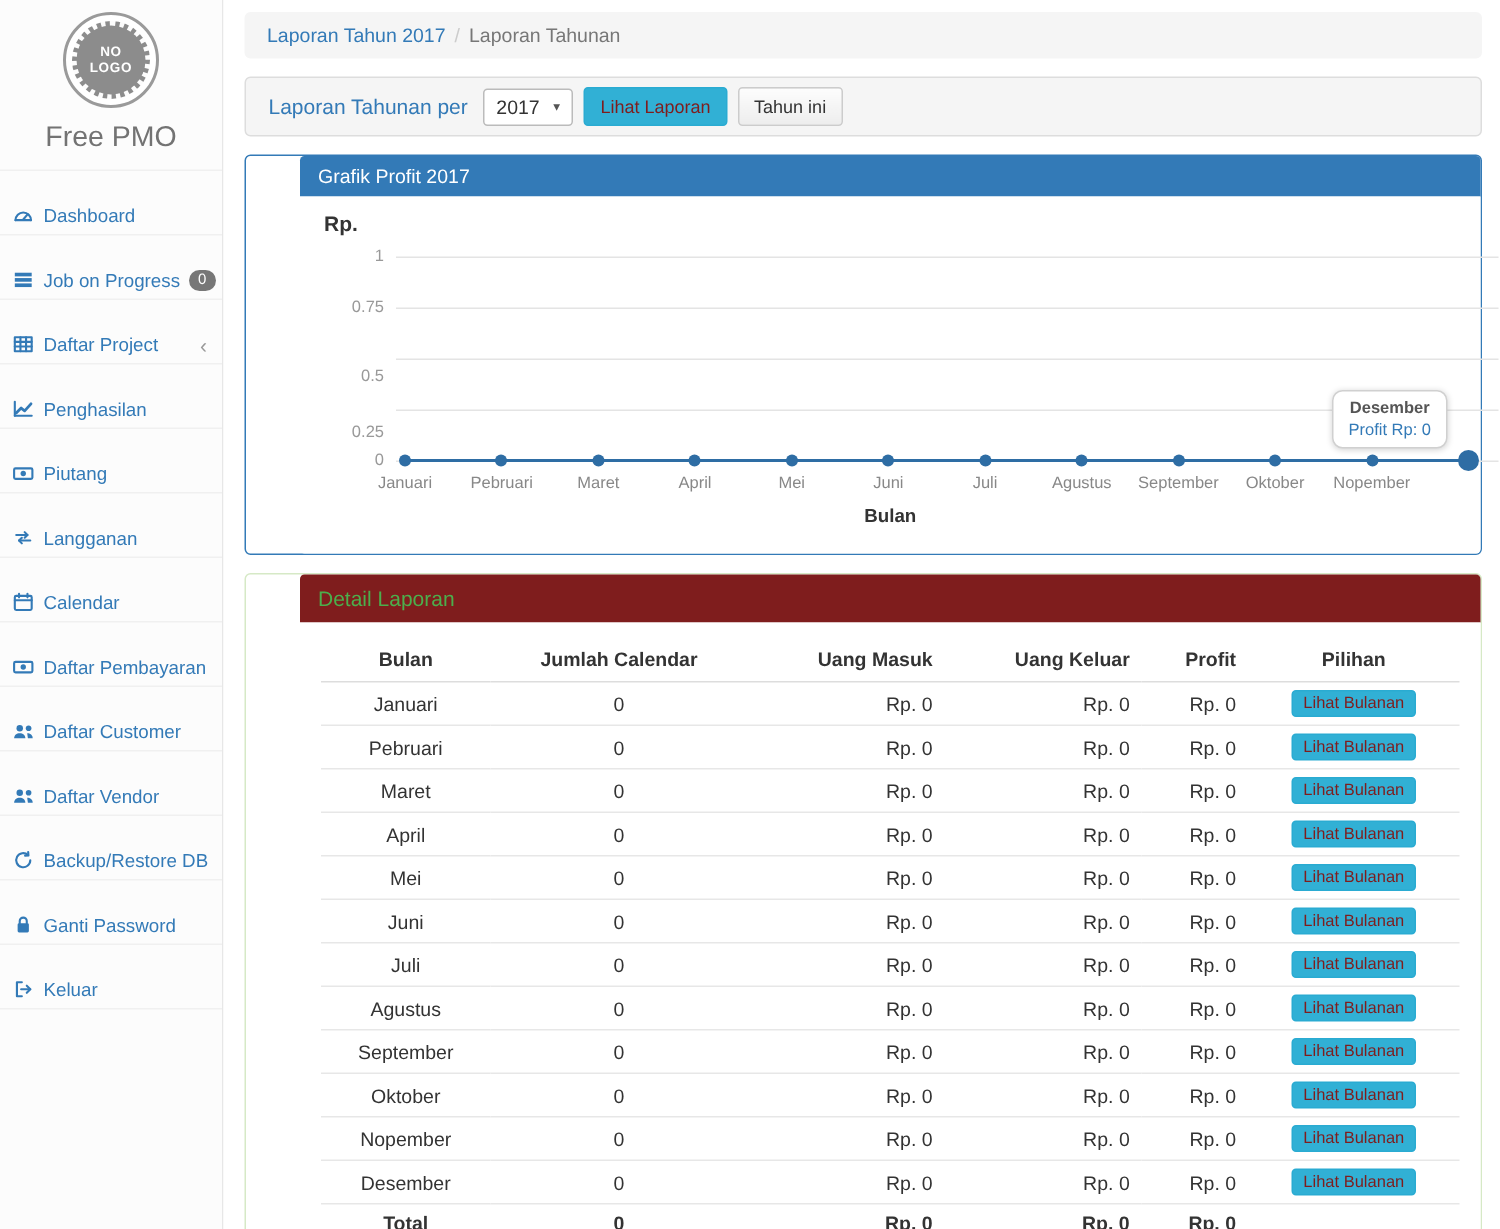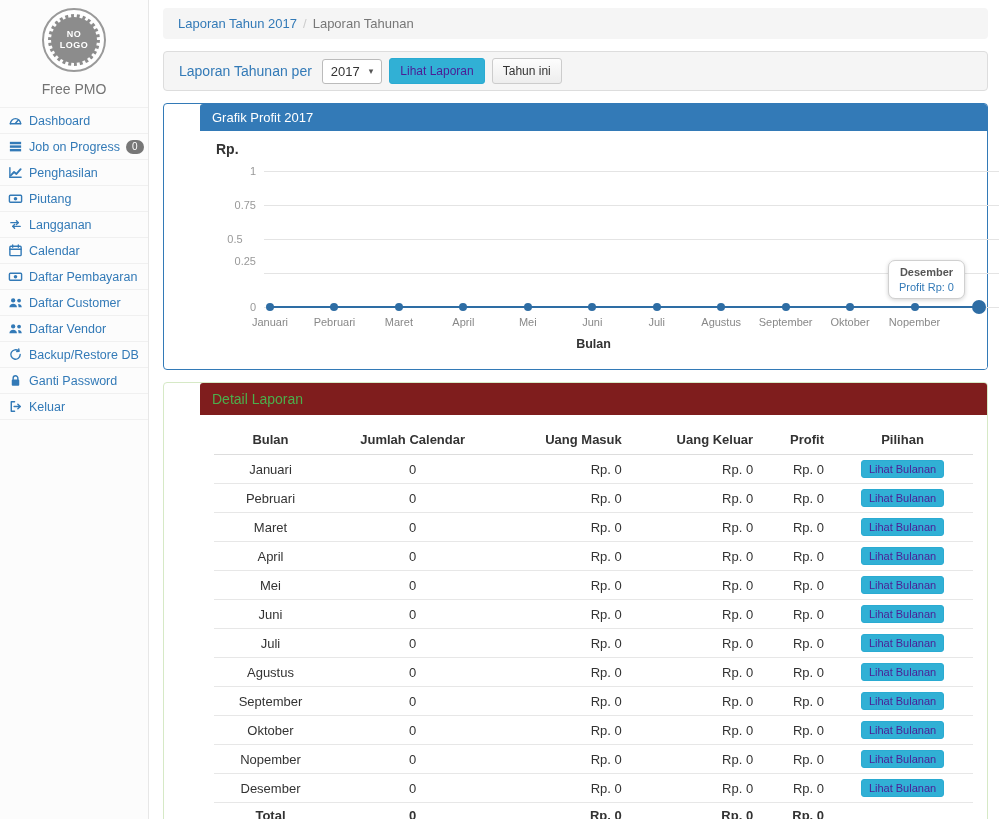--- a/index.html
+++ b/index.html
@@ -7,45 +7,45 @@
   .layout { display:flex; min-height:770px; width:1000px; }
 
   
   .sidebar { width:149px; background:#fcfcfc; border-right:1px solid #e7e7e7; flex-shrink:0; }
   .logo-wrap { display:flex; flex-direction:column; align-items:center; padding:8px 0 10px; }
   .logo-outer { width:64px; height:64px; border:2px solid #9a9a9a; border-radius:50%; background:#fff;
                 display:flex; align-items:center; justify-content:center; }
   .logo-inner { width:52px; height:52px; border-radius:50%; background:#8c8c8c; border:3px dotted #fcfcfc;
                 display:flex; flex-direction:column; align-items:center; justify-content:center;
                 color:#fff; font-size:9px; font-weight:bold; letter-spacing:0.5px; line-height:1.25; }
-  .app-name { margin-top:9px; color:#737373; font-size:14px; }
+  .app-name { margin-top:9px; color:#737373; font-size:19px; }
   .menu { list-style:none; border-top:1px solid #f0f0f0; }
   .menu a { display:flex; align-items:center; gap:6px; padding:5px 8px; border-bottom:1px solid #f0f0f0;
-            color:#337ab7; font-size:12.5px; text-decoration:none; }
+            color:#337ab7; font-size:12.5px; text-decoration:none;margin-top:17px; }
   .menu .s-icon { width:15px; height:15px; display:inline-flex; flex-shrink:0; color:#337ab7; }
   .menu .s-icon svg { width:15px; height:15px; }
   .menu .s-label { flex:1; white-space:nowrap; }
   .badge { background:#777; color:#fff; border-radius:10px; font-size:10px; padding:2px 6px; line-height:1; }
   .chev { color:#999; font-size:14px; line-height:1; padding-right:2px; }
 
   
   .main { flex:1; padding:8px 12px 14px 14px; background:#fff; }
   .breadcrumb { background:#f5f5f5; border-radius:4px; padding:8px 15px; font-size:13px; }
   .breadcrumb a { color:#337ab7; text-decoration:none; }
   .breadcrumb .sep { color:#ccc; margin:0 6px; }
   .breadcrumb .current { color:#777; }
 
   .filterbar { margin-top:12px; background:#f5f5f5; border:1px solid #ddd; border-radius:4px;
                padding:6px 15px; display:flex; align-items:center; gap:7px; }
   .filterbar .f-label { color:#337ab7; font-size:14px; font-weight:normal; margin-right:3px; }
   .select-box { background:#fff; border:1px solid #bbb; border-radius:3px; padding:4px 8px; font-size:13px;
                 display:inline-flex; align-items:center; gap:9px; color:#333; cursor:pointer; }
   .select-box .caret { font-size:9px; color:#555; }
   .btn { display:inline-block; border-radius:3px; font-size:12px; padding:5px 10px; cursor:pointer; border:1px solid transparent; }
-  .btn-info { background:#31b0d5; border-color:#2aabd2; color:#4c1d95; }
+  .btn-info { background:#31b0d5; border-color:#2aabd2; color:#7f1d1d; }
   .btn-default { background:linear-gradient(#fdfdfd,#ededed); border-color:#ccc; color:#333; }
 
   .panel { margin-top:12px; border-radius:4px;padding-left:36px; }
   .panel-primary { border:1px solid #337ab7; }
   .panel-primary .panel-heading { background:#337ab7; color:#fff; font-size:13px; padding:6px 12px;
                                   border-radius:3px 3px 0 0; }
   .panel-success { border:1px solid #d6e9c6; }
   .panel-success .panel-heading { background:#7f1d1d; color:#4cae4c; font-size:14px; padding:8px 12px;
                                   border-radius:3px 3px 0 0; }
   .panel-body { background:#fff; padding:8px 14px 10px; border-radius:0 0 3px 3px; }
@@ -104,20 +104,35 @@
           <a href="#">
             <span class="s-icon">
               <svg viewBox="0 0 16 16">
                 <rect x="2" y="3" width="12" height="2.6" fill="currentColor"></rect>
                 <rect x="2" y="6.8" width="12" height="2.6" fill="currentColor"></rect>
                 <rect x="2" y="10.6" width="12" height="2.6" fill="currentColor"></rect>
               </svg>
             </span>
             <span class="s-label">Job on Progress</span>
             <span class="badge">0</span>
+          </a>
+        </li>
+        <li>
+          <a href="#">
+            <span class="s-icon">
+              <svg viewBox="0 0 16 16">
+                <rect x="2" y="3" width="12" height="10" fill="none" stroke="currentColor" stroke-width="1.5" stroke-linecap="round" stroke-linejoin="round"></rect>
+                <line x1="2" y1="6.3" x2="14" y2="6.3" fill="none" stroke="currentColor" stroke-width="1.5" stroke-linecap="round" stroke-linejoin="round"></line>
+                <line x1="2" y1="9.6" x2="14" y2="9.6" fill="none" stroke="currentColor" stroke-width="1.5" stroke-linecap="round" stroke-linejoin="round"></line>
+                <line x1="6" y1="3" x2="6" y2="13" fill="none" stroke="currentColor" stroke-width="1.5" stroke-linecap="round" stroke-linejoin="round"></line>
+                <line x1="10" y1="3" x2="10" y2="13" fill="none" stroke="currentColor" stroke-width="1.5" stroke-linecap="round" stroke-linejoin="round"></line>
+              </svg>
+            </span>
+            <span class="s-label">Daftar Project</span>
+            <span class="chev">‹</span>
           </a>
         </li>
         <li>
           <a href="#">
             <span class="s-icon">
               <svg viewBox="0 0 16 16">
                 <polyline points="2,13 2,3" fill="none" stroke="currentColor" stroke-width="1.5" stroke-linecap="round" stroke-linejoin="round"></polyline>
                 <polyline points="2,13 14,13" fill="none" stroke="currentColor" stroke-width="1.5" stroke-linecap="round" stroke-linejoin="round"></polyline>
                 <polyline points="3,11 6.5,7.5 9,9.5 13.5,4.5" fill="none" stroke="currentColor" stroke-width="2" stroke-linecap="round" stroke-linejoin="round"></polyline>
               </svg>
@@ -259,23 +274,23 @@
           <div class="c-ylabel">Rp.</div>
           <div class="c-xlabel" id="chart-xlabel" style="top: 196px;">Bulan</div>
           <div class="c-tooltip" id="chart-tooltip" style="right: 8px; top: 119px;">
             <div class="tt-title">Desember</div>
             <div class="tt-value">Profit Rp: 0</div>
           </div>
         <div class="c-ytick" style="left: 0px; top: 30px;">1</div>
             <div class="c-grid" style="left: 50px; width: 735px; top: 30px;"></div>
             <div class="c-ytick" style="left: 0px; top: 64px;">0.75</div>
             <div class="c-grid" style="left: 50px; width: 735px; top: 64px;"></div>
-            <div class="c-ytick" style="left: 0px; top: 98px; text-align: center;">0.5</div>
+            <div class="c-ytick" style="left: 0px; top: 110px;">0.5</div>
             <div class="c-grid" style="left: 50px; width: 735px; top: 98px;"></div>
-            <div class="c-ytick" style="left: 0px; top: 120px;">0.25</div>
+            <div class="c-ytick" style="left: 0px; top: 147px;">0.25</div>
             <div class="c-grid" style="left: 50px; width: 735px; top: 132px;"></div>
             <div class="c-ytick" style="left: 0px; top: 166px;">0</div>
             <div class="c-grid" style="left: 50px; width: 735px; top: 166px;"></div>
             <div class="c-line" style="background: rgb(46, 109, 164); left: 56px; width: 709px; top: 165px;"></div>
             <div class="c-pt" style="width: 8px; height: 8px; background: rgb(46, 109, 164); left: 56px; top: 166px;"></div>
             <div class="c-xtick" style="left: 56px; top: 175px;">Januari</div>
             <div class="c-pt" style="width: 8px; height: 8px; background: rgb(46, 109, 164); left: 120.455px; top: 166px;"></div>
             <div class="c-xtick" style="left: 120.455px; top: 175px;">Pebruari</div>
             <div class="c-pt" style="width: 8px; height: 8px; background: rgb(46, 109, 164); left: 184.909px; top: 166px;"></div>
             <div class="c-xtick" style="left: 184.909px; top: 175px;">Maret</div>

